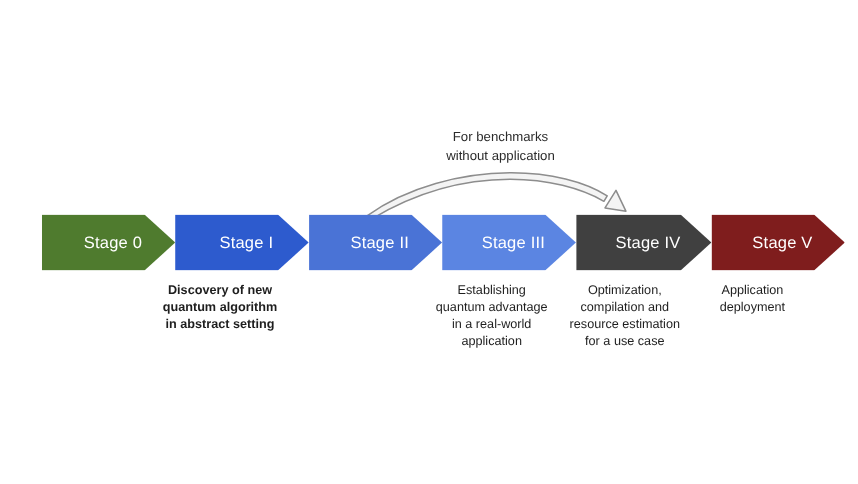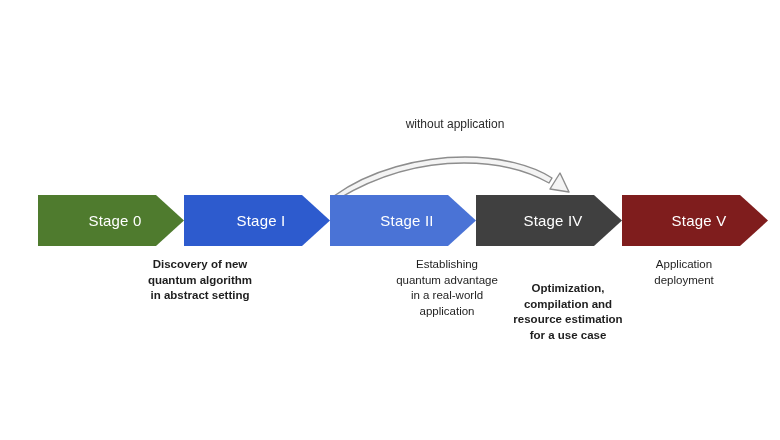--- a/index.html
+++ b/index.html
@@ -70,53 +70,57 @@
   .desc[data-stage="3"]{left:377px;width:140px;}
   .desc[data-stage="4"]{left:498px;width:140px;}
   .desc[data-stage="5"]{left:614px;width:140px;}
 </style>
 </head>
 <body>
 
 <div class="canvas">
 
   <div class="annotation">
+    <div>For benchmarks</div>
     <div>without application</div>
   </div>
 
   <svg class="arrow" viewBox="0 0 255 52" xmlns="http://www.w3.org/2000/svg" style="color: rgb(141, 141, 141);">
     <path d="M 9 48 C 45 22, 95 9, 140 9 C 175 9, 207 17, 227 30 L 224 35 C 203 23, 173 15, 139 15 C 97 15, 53 27, 13 51 Z" fill="#f4f4f4" stroke="currentColor" stroke-width="1.4" stroke-linejoin="round"></path>
     <path d="M 244 44 L 225 41 L 235 25 Z" fill="#f4f4f4" stroke="currentColor" stroke-width="1.4" stroke-linejoin="round"></path>
   </svg>
 
   <div class="band">
     <div class="seg" data-stage="0" style="background: rgb(79, 123, 46);">
       <span class="seg-label">Stage 0</span>
     </div>
     <div class="seg" data-stage="1" style="background: rgb(45, 91, 206);">
       <span class="seg-label">Stage I</span>
     </div>
     <div class="seg" data-stage="2" style="background: rgb(74, 115, 214);">
       <span class="seg-label">Stage II</span>
     </div>
+    <div class="seg" data-stage="3" style="background: rgb(91, 133, 226);">
+      <span class="seg-label">Stage III</span>
+    </div>
     <div class="seg" data-stage="4" style="background: #404040;">
       <span class="seg-label">Stage IV</span>
     </div>
     <div class="seg" data-stage="5" style="background: #7f1d1d;">
       <span class="seg-label">Stage V</span>
     </div>
   </div>
 
   <div class="desc" data-stage="1" style="font-weight: 700;">Discovery of new
 quantum algorithm
 in abstract setting</div>
   <div class="desc" data-stage="3" style="font-weight: 400;">Establishing
 quantum advantage
 in a real-world
 application</div>
-  <div class="desc" data-stage="4" style="font-weight: 700; margin-top: 24px;">Optimization,
+  <div class="desc" data-stage="4" style="font-weight: 400;">Optimization,
 compilation and
 resource estimation
 for a use case</div>
   <div class="desc" data-stage="5" style="font-weight: 400;">Application
 deployment</div>
 
 </div>
 
 </body></html>

